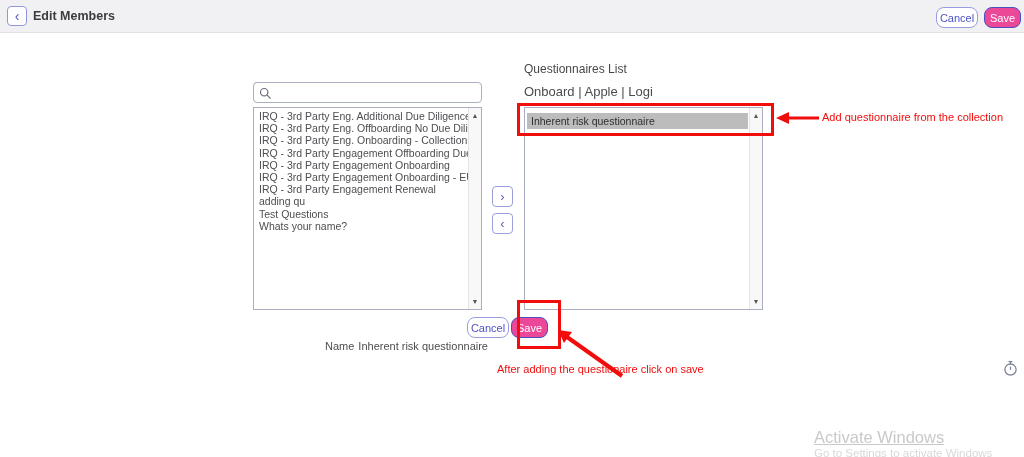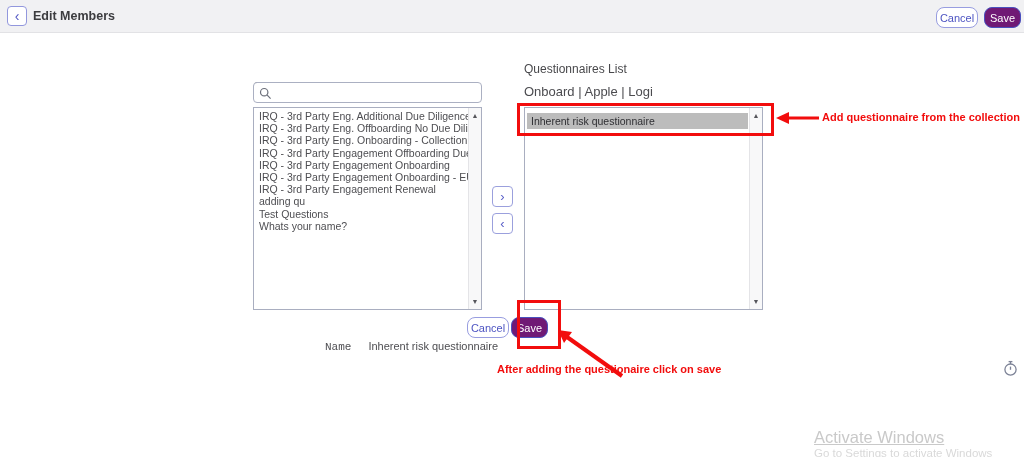--- a/index.html
+++ b/index.html
@@ -11,21 +11,21 @@
   .header { position:absolute; left:0; top:0; width:1024px; height:33px;
             background:#f1f1f3; border-bottom:1px solid #e2e2e5; }
   .back-btn { position:absolute; left:7px; top:6px; width:20px; height:20px;
               background:#fff; border:1px solid #9297dd; border-radius:4px;
               color:#5056c4; font-size:14px; line-height:17px; text-align:center; cursor:pointer; }
   .header-title { position:absolute; left:33px; top:9px; font-size:12.5px;
                   font-weight:bold; color:#3c3c3f; }
   .btn { border-radius:8px; font-size:11px; text-align:center; cursor:pointer;
          font-family:"Liberation Sans",sans-serif; }
   .btn-outline { background:#fff; border:1px solid #989de0; color:#4d54c2; }
-  .btn-solid   { background:#701a75; border:1px solid #4a51bf; color:#fff; }
+  .btn-solid   { background:#ec4899; border:1px solid #4a51bf; color:#fff; }
   .header-cancel { position:absolute; left:936px; top:7px; width:42px; height:21px; }
   .header-save   { position:absolute; left:984px; top:7px; width:37px; height:21px; }
 
   
   .section-label { position:absolute; font-size:12px; color:#48484b; }
   .lbl-collection { left:253px; top:48px;margin-top:32px; }
   .lbl-quest      { left:524px; top:62px; }
   .subtitle { position:absolute; left:524px; top:84px; font-size:13px; color:#4b4b4f; }
 
   
@@ -56,27 +56,27 @@
   .transfer-btn { position:absolute; width:21px; height:21px; background:#fff;
                   border:1px solid #9ba0dd; border-radius:4px; color:#5a60c8;
                   font-size:13px; line-height:18px; text-align:center; cursor:pointer; }
   .move-right { left:492px; top:186px; }
   .move-left  { left:492px; top:213px; }
 
   
   .footer-cancel { position:absolute; left:467px; top:317px; width:42px; height:21px; }
   .footer-save   { position:absolute; left:511px; top:317px; width:37px; height:21px; }
   .name-row { position:absolute; left:325px; top:340px; font-size:11px; color:#4e4e52; }
-  .name-row .name-label { margin-right:17px;font-family:Liberation Mono, monospace; }
+  .name-row .name-label { margin-right:4px; }
 
   
   .ann-rect { position:absolute; border:3px solid #f20d0d; }
   .ann-rect1 { left:517px; top:103px; width:257px; height:33px; }
   .ann-rect2 { left:517px; top:300px; width:44px;  height:49px; }
-  .ann-note { position:absolute; color:#f20d0d; font-size:11px; font-weight:bold; }
+  .ann-note { position:absolute; color:#f20d0d; font-size:11px; font-weight:normal; }
   .ann-note1 { left:822px; top:111px; }
   .ann-note2 { left:497px; top:363px; }
   .arrow-layer { position:absolute; left:0; top:0; width:1024px; height:457px;
                  pointer-events:none; }
 
   
   .history-icon { position:absolute; left:1002px; top:360px; width:17px; height:17px; cursor:pointer; }
   .wm1 { position:absolute; left:814px; top:428px; font-size:16.5px; color:#c9c9c9;text-decoration:underline; }
   .wm2 { position:absolute; left:814px; top:447px; font-size:11.5px; color:#d9d9d9; }
 </style>

